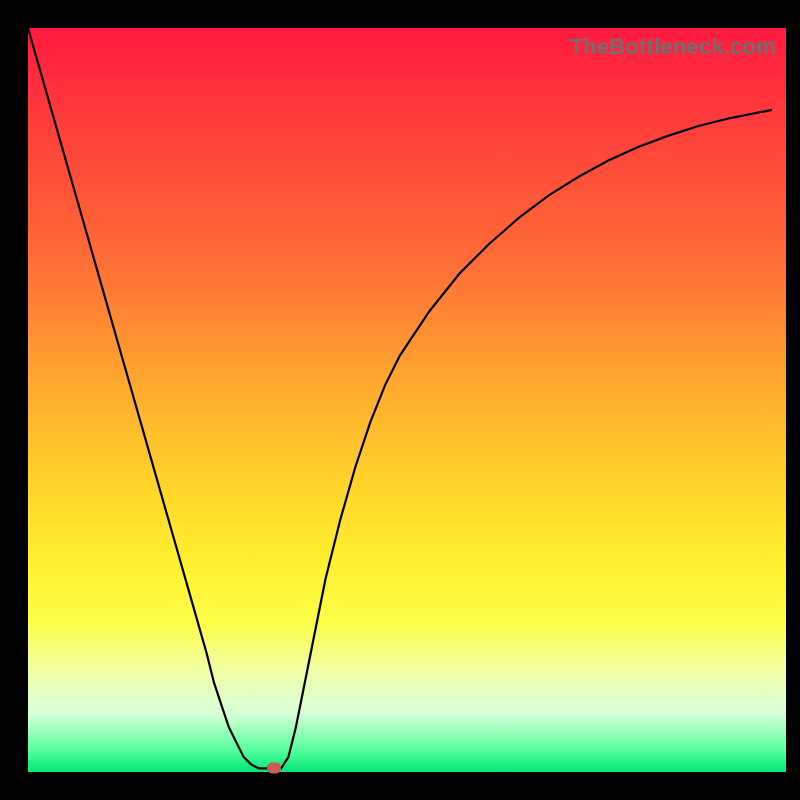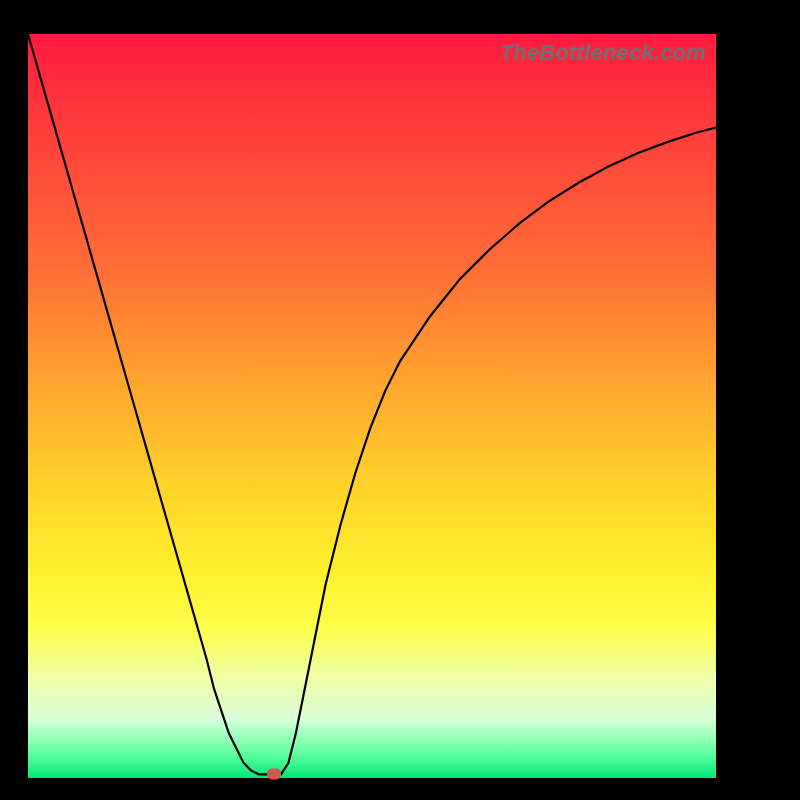--- a/index.html
+++ b/index.html
@@ -13,39 +13,38 @@
   }
   .frame {
     position: relative;
     width: 800px;
     height: 800px;
     background: #000;
   }
   .plot-area {
     position: absolute;
     left: 28px;
-    top: 34px;
-    width: 688px;
+    top: 28px;
+    width: 758px;
     height: 744px;
     
     background: linear-gradient(
       to bottom,
       #ff1a3f 0%,
       #ff3b3b 12%,
       #ff6f36 32%,
       #ffa92e 48%,
       #ffd62a 62%,
       #fff02f 72%,
       #fcff4a 80%,
       #f1ffa0 86%,
       #d9ffd9 92%,
       #58ff9d 97%,
       #00e676 100%
     );
-    font-style: italic;
   }
   .watermark {
     position: absolute;
     top: 6px;
     right: 10px;
     font-size: 22px;
     font-weight: 600;
     color: #6f6f6f;
     letter-spacing: 0.2px;
     font-family: Arial, sans-serif;

